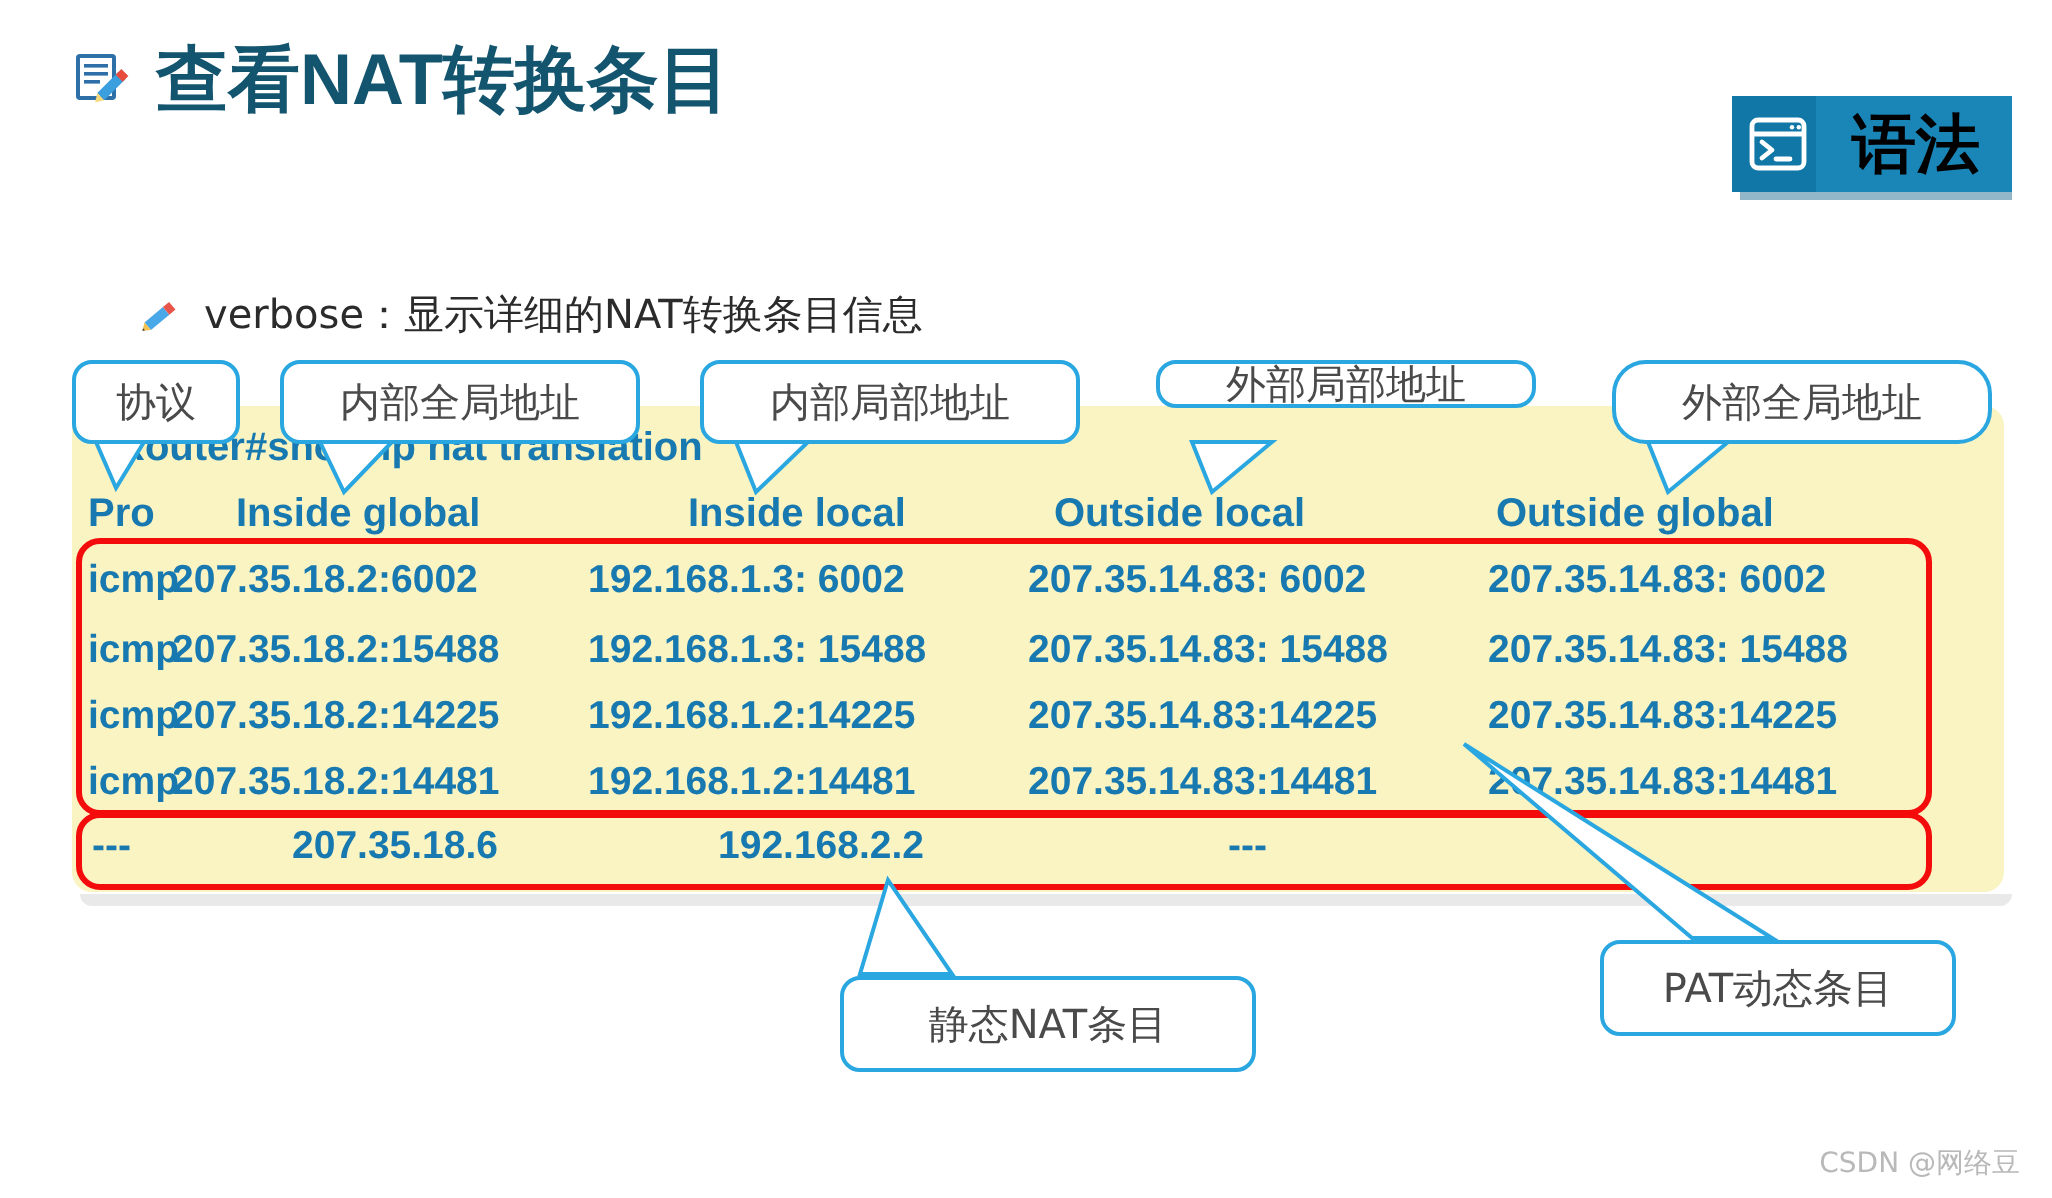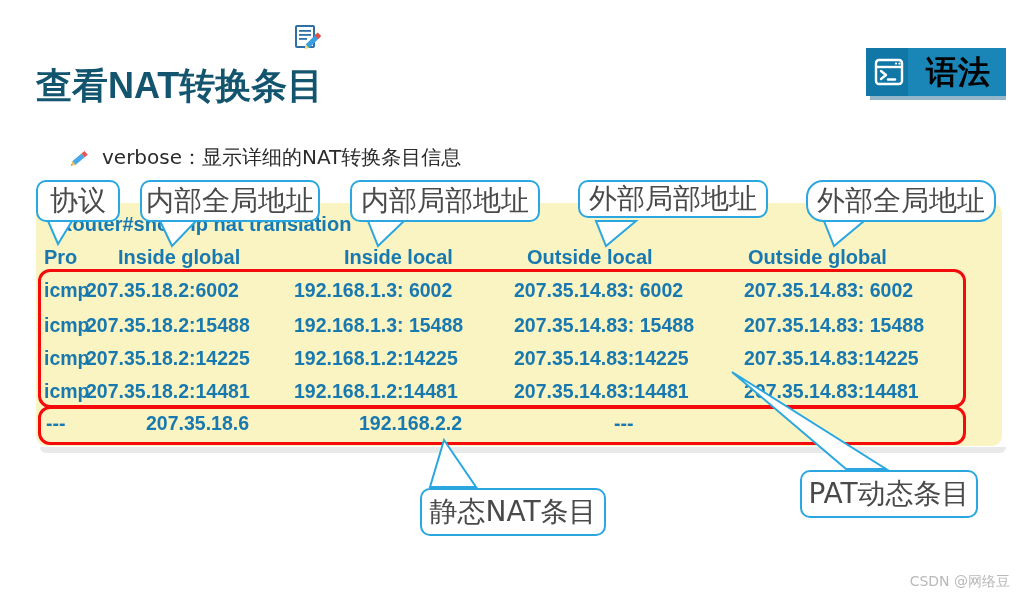--- a/index.html
+++ b/index.html
@@ -5,21 +5,21 @@
   html,body{margin:0;padding:0;}
   body{
     width:1026px;height:599px;
     background:#ffffff;
     font-family:"Liberation Sans","DejaVu Sans",sans-serif;
     position:relative;overflow:hidden;
   }
   .slide{position:absolute;inset:0;}
 
   
-  #title-row{position:absolute;left:36px;top:22px;display:flex;align-items:flex-end;gap:12px;flex-direction:column;}
+  #title-row{position:absolute;left:36px;top:22px;display:flex;align-items:flex-end;gap:12px;}
   #title-icon{width:30px;height:30px;display:block;margin-bottom:4px;}
   #page-title{
     font-size:36px;font-weight:bold;color:#13556e;
     letter-spacing:0px;line-height:1;white-space:nowrap;
   }
 
   
   #syntax-badge{position:absolute;left:866px;top:48px;width:140px;height:48px;}
   #syntax-badge .bg-dark{position:absolute;left:0;top:0;width:42px;height:48px;background:#1177a6;}
   #syntax-badge .bg-light{position:absolute;left:42px;top:0;width:98px;height:48px;background:#1a86b8;}
@@ -91,30 +91,30 @@
   #rs-ol{left:570px;}
 
   
   .red-box{position:absolute;border:3px solid #f40b0b;border-radius:12px;}
   #red-dynamic{left:38px;top:269px;width:922px;height:133px;}
   #red-static{left:38px;top:406px;width:922px;height:33px;}
 
   
   .callout{
     position:absolute;background:#ffffff;border:2px solid #2aa7e0;border-radius:10px;
-    color:#4a4a4a;font-size:28px;line-height:1;display:flex;align-items:center;
+    color:#4a4a4a;font-size:20px;line-height:1;display:flex;align-items:center;
     justify-content:center;white-space:nowrap;box-sizing:border-box;
     font-family:"DejaVu Sans","Liberation Sans",sans-serif;
   }
   #co-proto{left:36px;top:180px;width:84px;height:42px;}
   #co-inside-global{left:140px;top:180px;width:180px;height:42px;}
   #co-inside-local{left:350px;top:180px;width:190px;height:42px;}
-  #co-outside-local{left:578px;top:180px;width:190px;height:38px;}
+  #co-outside-local{left:578px;top:180px;width:190px;height:24px;}
   #co-outside-global{left:806px;top:180px;width:190px;height:42px;border-radius:17px;}
-  #co-static{left:420px;top:488px;width:186px;height:48px;}
+  #co-static{left:420px;top:488px;width:208px;height:48px;}
   #co-pat{left:800px;top:470px;width:178px;height:48px;}
 
   
   #leaders{position:absolute;left:0;top:0;width:1026px;height:599px;pointer-events:none;}
 
   
   #watermark{
     position:absolute;right:16px;bottom:8px;color:#b9b9b9;font-size:14px;
     font-family:"DejaVu Sans","Liberation Sans",sans-serif;white-space:nowrap;
   }

